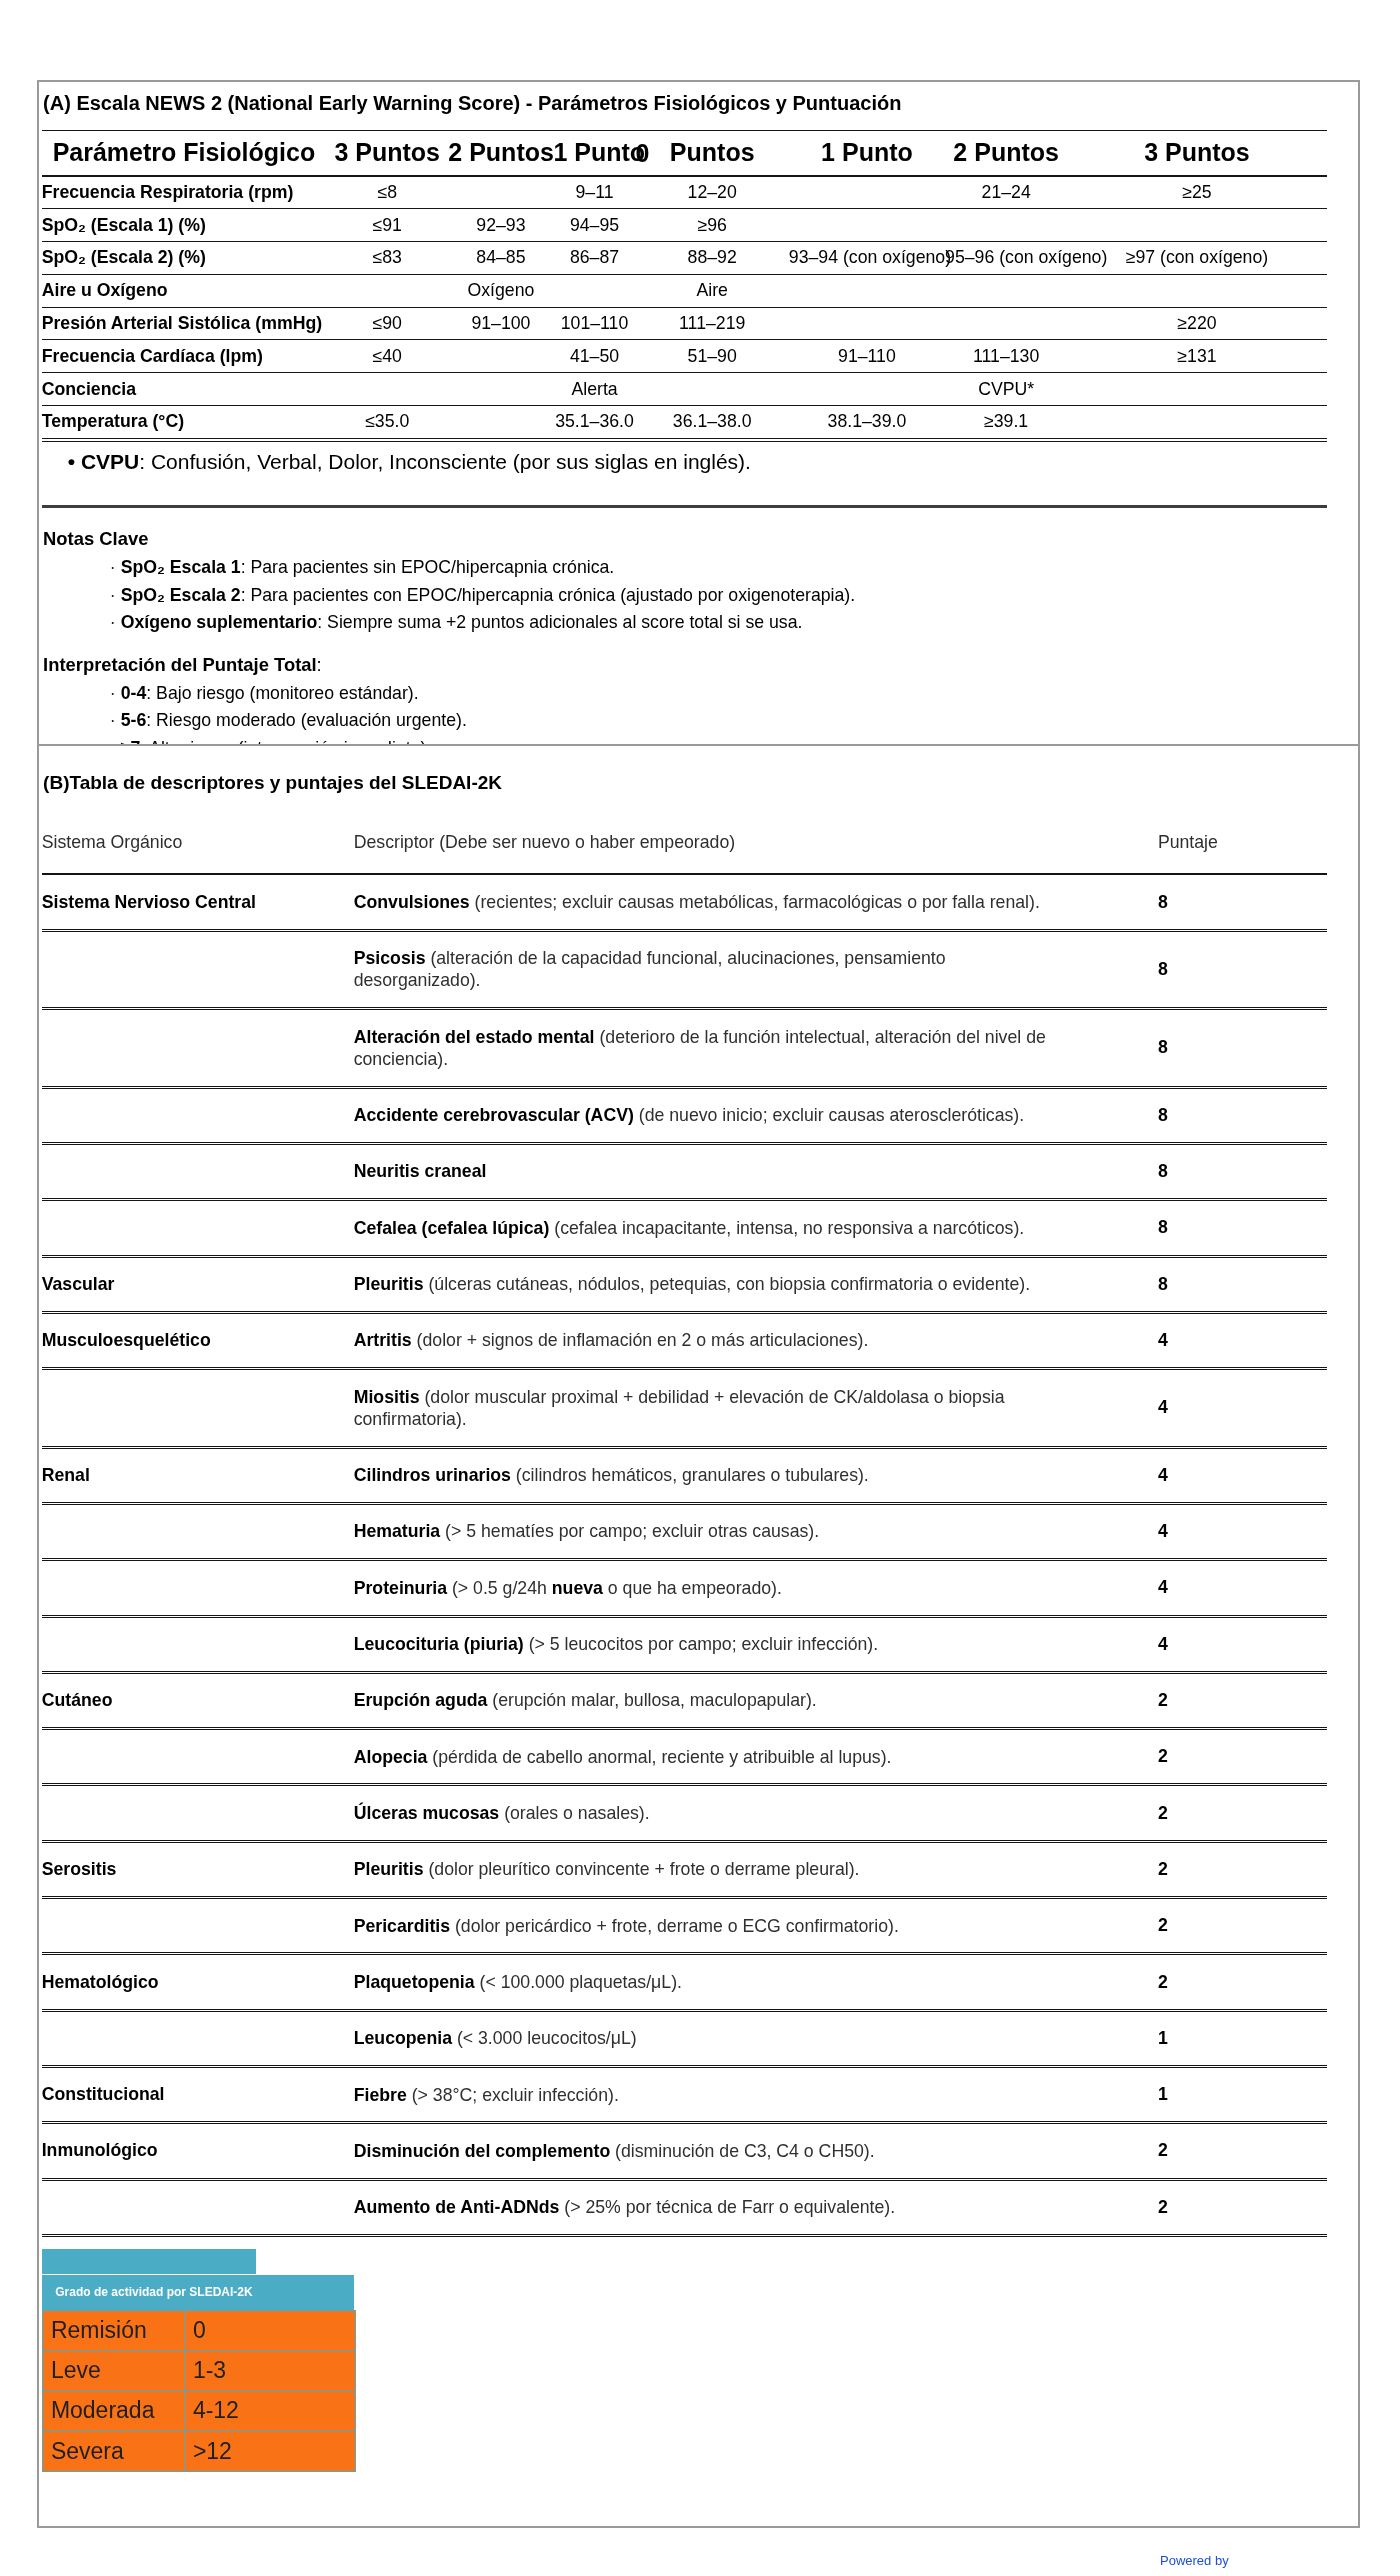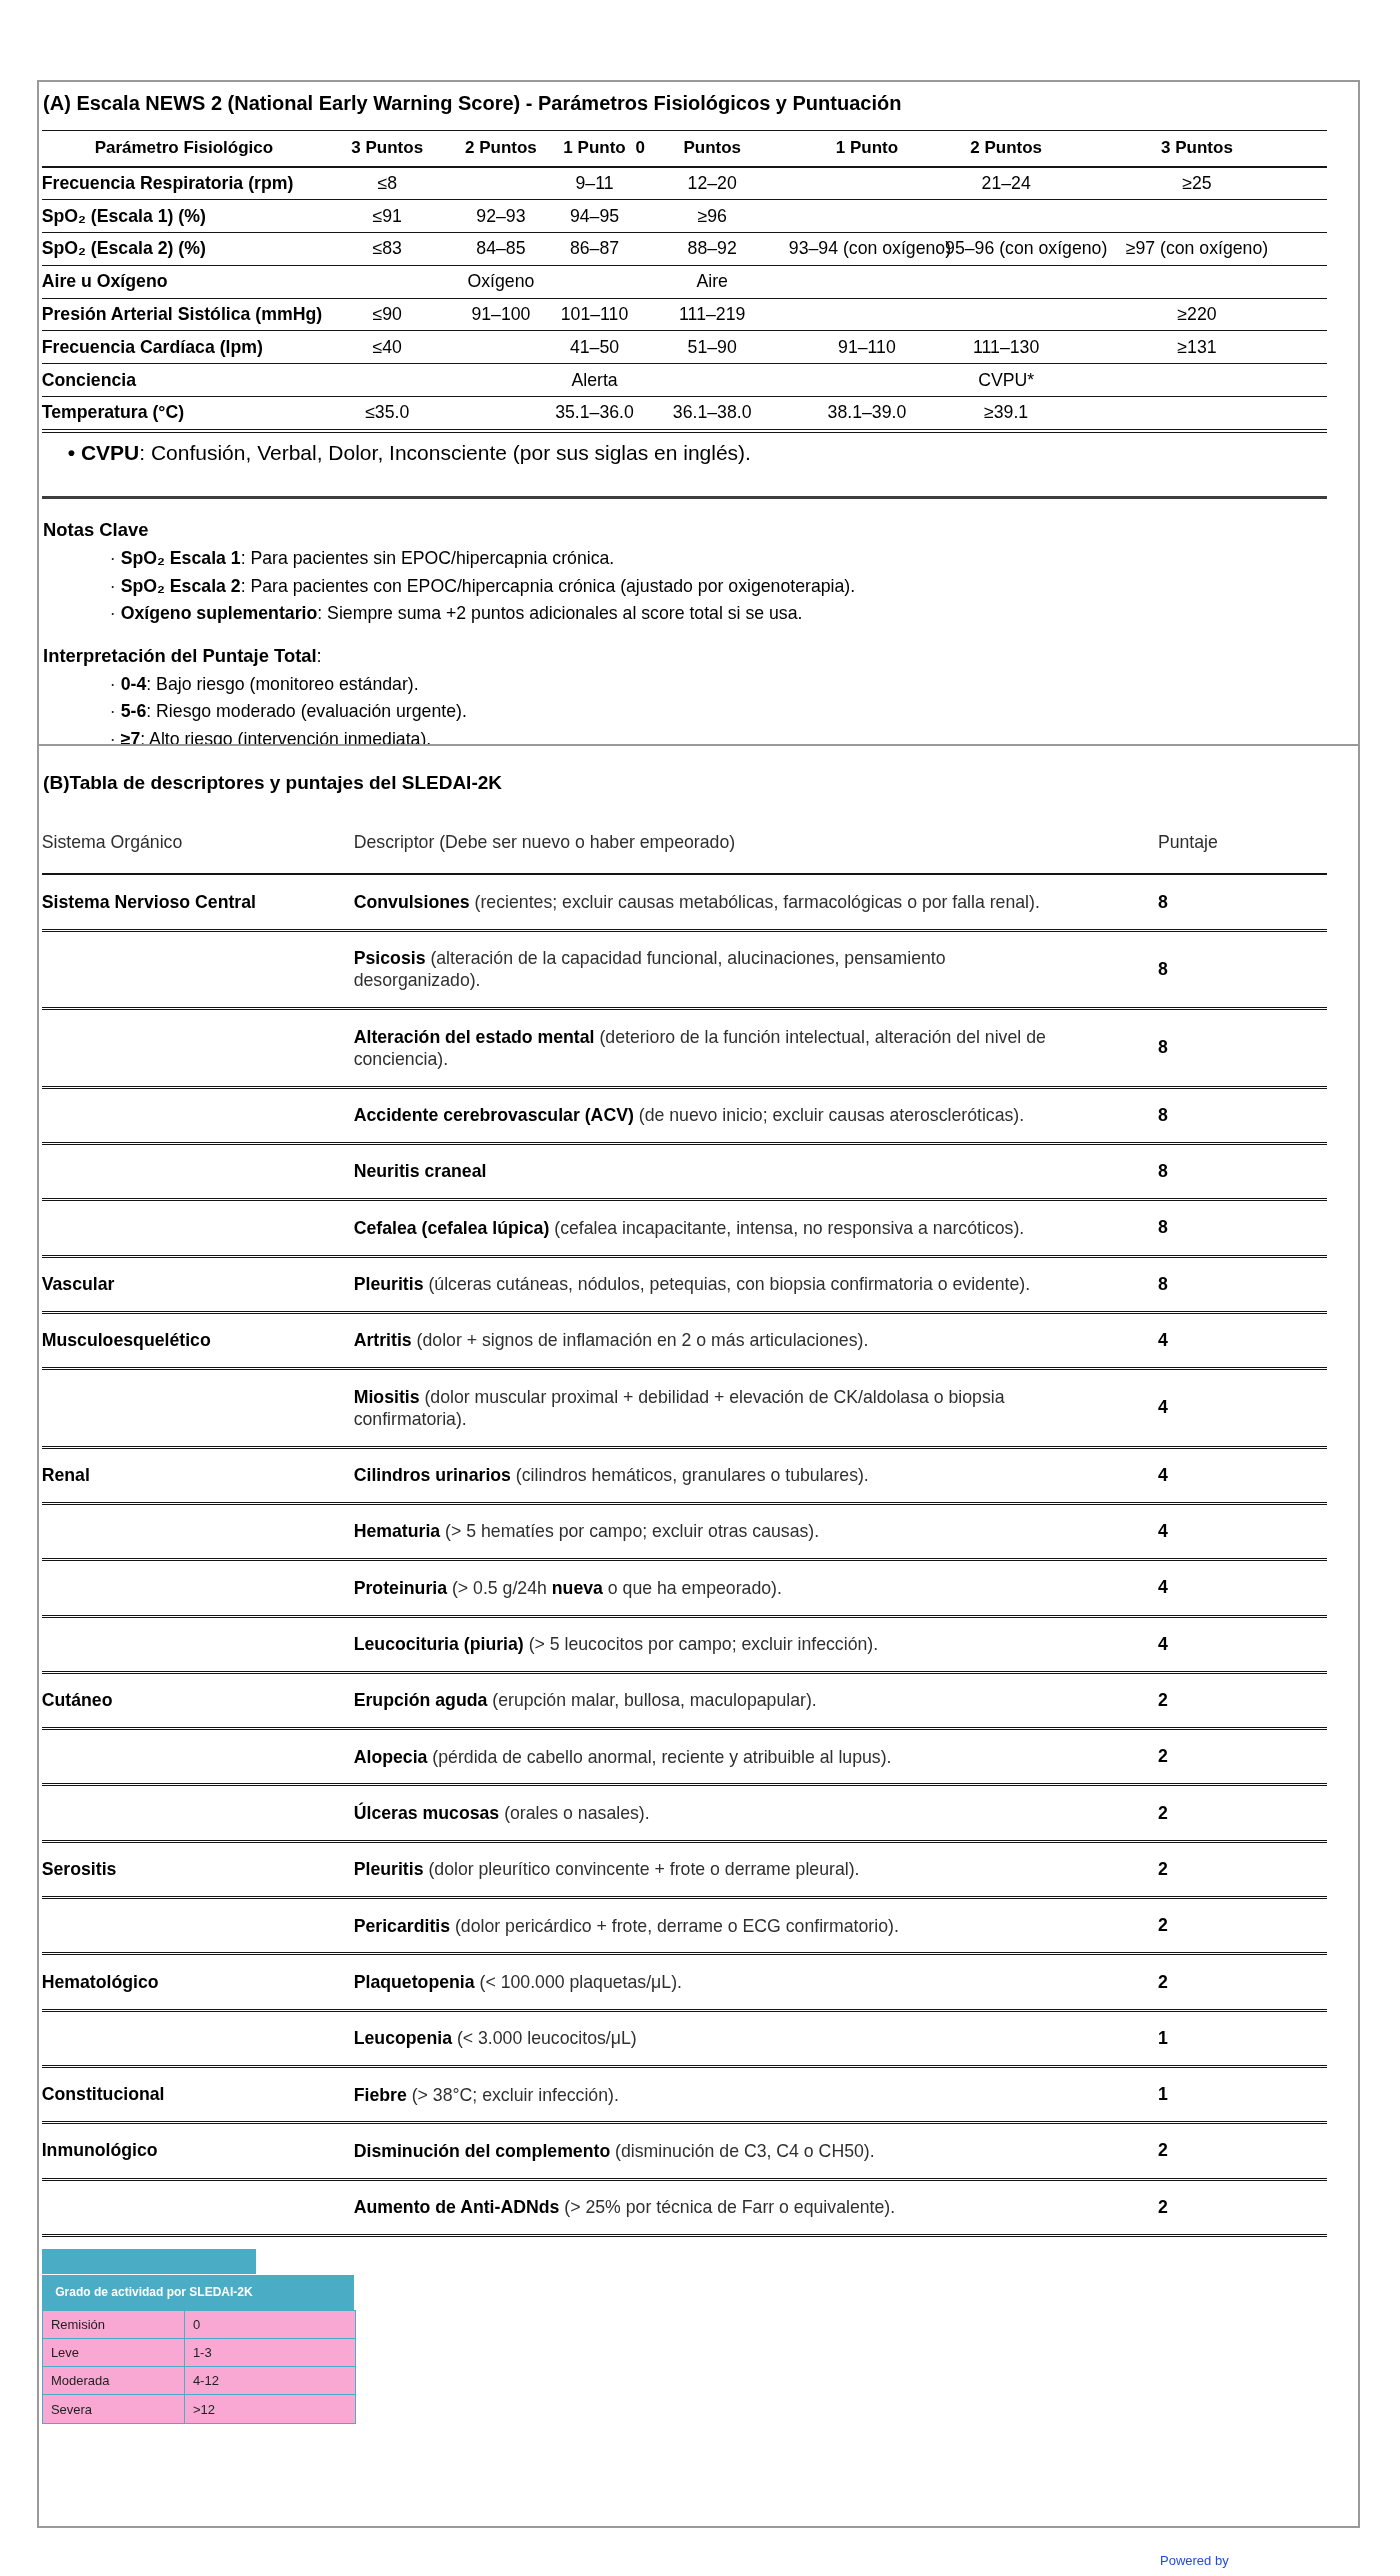--- a/index.html
+++ b/index.html
@@ -13,21 +13,21 @@
     border:2px solid var(--cardborder); background:#fff; padding:0 13.6px 0 2.7px;
   }
   .card-a { top:80px; height:768px; }
   .card-b { top:744px; height:1784px; }
 
   .title-a { font-size:20px; font-weight:bold; margin:9.5px 0 0 1.4px; }
   .title-b { font-size:19px; font-weight:bold; margin:26px 0 0 1.4px; }
 
   
   table.news2 { border-collapse:collapse; table-layout:fixed; width:1285px; margin:15px 0 0 0; border-top:1.4px solid var(--line); }
-  table.news2 th { font-size:17px; font-weight:bold; padding:7.5px 0; border-bottom:2px solid var(--line); text-align:center; white-space:nowrap; }
+  table.news2 th { font-size:25px; font-weight:bold; padding:7.5px 0; border-bottom:2px solid var(--line); text-align:center; white-space:nowrap; }
   table.news2 td { font-size:17.7px; padding:5.4px 0; border-bottom:1.4px solid var(--line); text-align:center; white-space:nowrap; overflow:visible; }
   table.news2 td.param { text-align:left; font-weight:bold; }
   table.news2 tr.last td { border-bottom:4.1px double var(--line); }
   th.zero-col { position:relative; }
   th.zero-col .zero { position:absolute; left:0; top:50%; transform:translateY(-50%); }
 
   .footnote { font-size:21px; margin:8.2px 0 0 26px; }
   .footnote b { font-weight:bold; }
 
   .divider-line { width:1285px; height:2.7px; background:#3d3d3d; margin:31px 0 0 0; }
@@ -49,21 +49,21 @@
   table.sledai td.score { font-weight:bold; }
 
   
   .activity { margin:12.2px 0 0 0; }
   .activity-step { width:214px; height:24.5px; background:var(--teal); margin-bottom:1.4px; }
   .activity-header {
     width:312px; box-sizing:border-box; background:var(--teal); color:#fff;
     font-size:12px; font-weight:bold; padding:9.5px 27px 11px 13.6px; line-height:1.2;
   }
   table.activity-tbl { border-collapse:collapse; table-layout:fixed; width:313px; }
-  table.activity-tbl td { border:1.4px solid var(--teal); font-size:13px; color:#1f1f1f; padding:6.1px 0 6.1px 8.2px; background:#f9a8d4; }
+  table.activity-tbl td { border:1.4px solid var(--teal); font-size:23px; color:#1f1f1f; padding:6.1px 0 6.1px 8.2px; background:#f97316; }
 
   .powered { position:absolute; left:1160px; top:2553px; font-size:13px; color:#1d4ed8; }
 </style>
 </head>
 <body>
 
 <div>
 
   <section class="card card-a">
     <h1 class="title-a">(A) Escala NEWS 2 (National Early Warning Score) - Parámetros Fisiológicos y Puntuación</h1>

